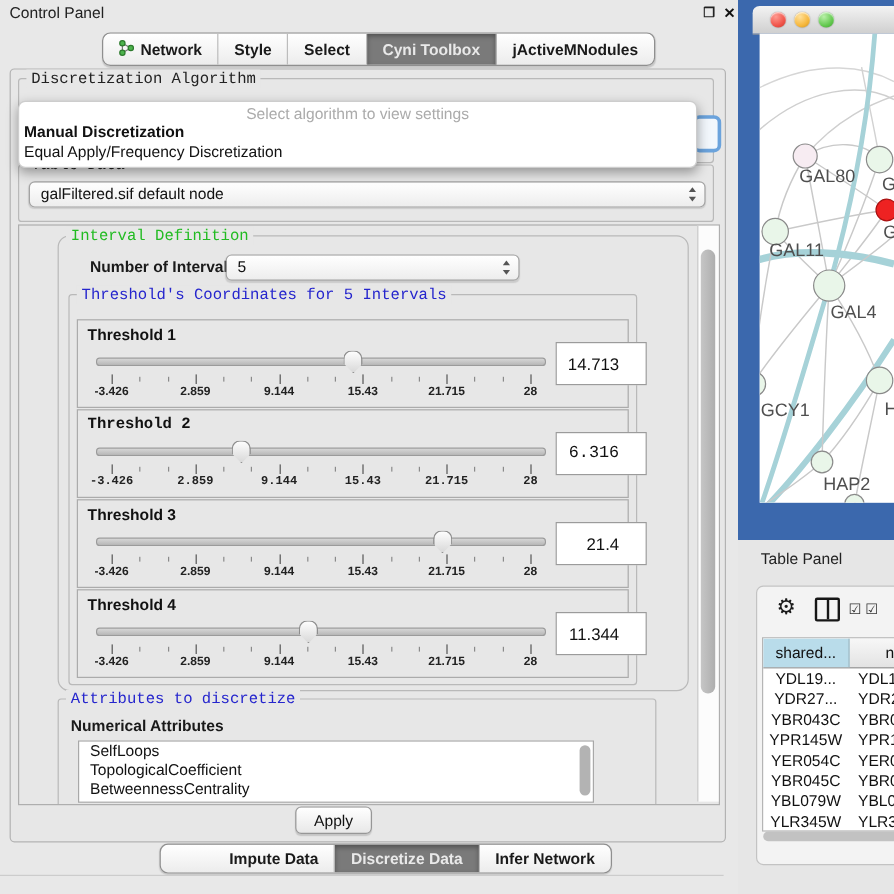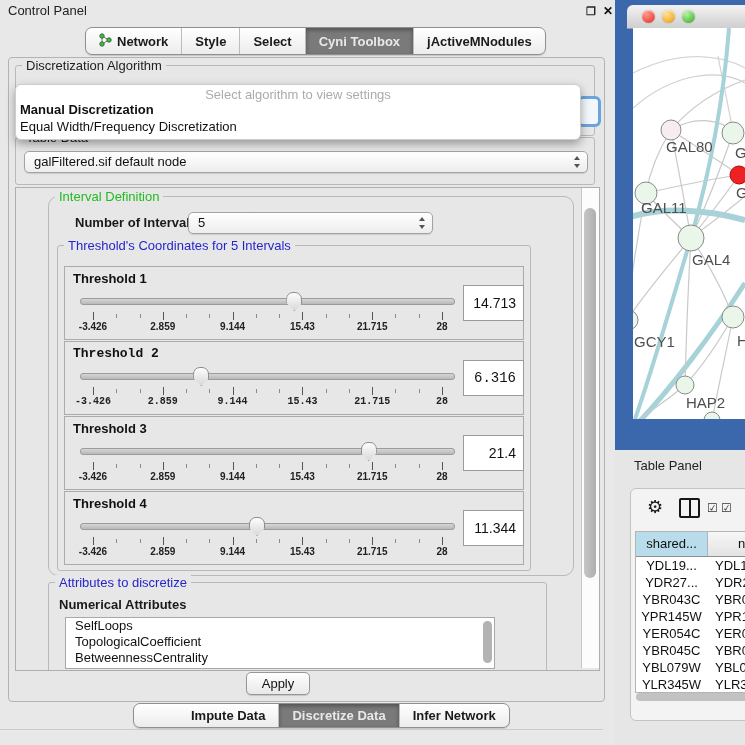--- a/index.html
+++ b/index.html
@@ -13,21 +13,21 @@
   
   .seg{display:flex;border:1px solid #8f8f8f;border-radius:7px;overflow:hidden;background:linear-gradient(180deg,#ffffff,#ececec);box-shadow:0 1px 1px rgba(0,0,0,.15);}
   .seg .tab{display:flex;align-items:center;justify-content:center;gap:5px;font-size:13px;font-weight:600;color:#1a1a1a;border-right:1px solid #bcbcbc;padding:0 13px;white-space:nowrap;cursor:default;}
   .seg .tab:last-child{border-right:none;}
   .seg .tab.sel{background:#7a7a7a;color:#e9e9e9;box-shadow:inset 0 2px 4px rgba(0,0,0,.35);}
   #top-tabs{left:85px;top:27px;height:26px;}
   #bottom-tabs{left:133px;top:703px;height:23px;padding-left:44px;}
   
   #content{left:8px;top:57px;width:595px;height:643px;background:#e7e7e7;border:1px solid #b3b3b3;border-radius:4px;}
   .groupbox{position:absolute;border:1px solid #b9b9b9;border-radius:3px;}
-  .grouplab{position:absolute;top:-8px;left:6px;background:#e7e7e7;padding:0 4px;font-size:13px;line-height:15px;color:#222;}
+  .grouplab{position:absolute;top:-8px;left:6px;background:#e7e7e7;padding:0 4px;font-size:13px;line-height:15px;color:#222;font-family:Liberation Mono, monospace;}
   .grouplab.green{color:#22bb22;}
   .grouplab.blue{color:#2525cd;}
   .combo{position:absolute;background:linear-gradient(180deg,#ffffff,#ededed);border:1px solid #a3a3a3;border-radius:5px;font-size:13px;color:#111;line-height:20px;padding:0 18px 0 9px;box-shadow:0 1px 1px rgba(0,0,0,.12);white-space:nowrap;overflow:hidden;}
   .spinner{position:absolute;right:6px;top:50%;transform:translateY(-50%);width:8px;height:12px;}
   .spinner:before,.spinner:after{content:"";position:absolute;left:1px;border-left:3.5px solid transparent;border-right:3.5px solid transparent;}
   .spinner:before{top:0;border-bottom:4px solid #555;}
   .spinner:after{bottom:0;border-top:4px solid #555;}
   
   #algo-popup{left:6px;top:26px;width:564px;height:54px;background:#ffffff;border:1px solid #cdcdcd;border-radius:6px;box-shadow:0 4px 10px rgba(0,0,0,.35);z-index:30;}
   #algo-hint{position:absolute;left:0;right:0;top:2px;text-align:center;font-size:13px;color:#ababab;}
@@ -41,21 +41,21 @@
   .tpanel{position:absolute;left:6px;width:458px;height:72px;border:1px solid #ababab;background:#e7e7e7;}
   .ttitle{position:absolute;left:8px;top:4px;font-size:13px;font-weight:bold;color:#111;}
   .slider-zone{position:absolute;left:28px;top:24px;width:349px;height:40px;}
   .track{position:absolute;left:-13px;right:-13px;top:7px;height:5px;border-radius:3px;background:linear-gradient(180deg,#d6d6d6,#b8b8b8);border:1px solid #9b9b9b;}
   .sthumb{position:absolute;top:1px;width:14px;height:17px;transform:translateX(-50%);background:linear-gradient(180deg,#fdfdfd,#d9d9d9);border:1px solid #8d8d8d;border-radius:7px 7px 2px 2px;clip-path:polygon(0 0,100% 0,100% 58%,50% 100%,0 58%);z-index:2;}
   .ticks{position:absolute;left:0;width:100%;top:21px;height:8px;}
   .tick{position:absolute;top:2px;width:1px;height:4px;background:#8a8a8a;}
   .tick.major{top:0;height:8px;background:#555;}
   .ticklabs{position:absolute;left:0;width:100%;top:30px;height:12px;}
   .ticklab{position:absolute;transform:translateX(-50%);font-size:10px;font-weight:bold;color:#222;white-space:nowrap;}
-  .valbox{position:absolute;left:398px;top:18px;width:52px;height:34px;background:#fff;border:1px solid #9b9b9b;font-size:14px;color:#111;text-align:right;line-height:34px;padding-right:7px;}
+  .valbox{position:absolute;left:398px;top:18px;width:52px;height:34px;background:#fff;border:1px solid #9b9b9b;font-size:14px;color:#111;text-align:right;line-height:34px;padding-right:22px;}
   
   #attr-list{position:absolute;left:16px;top:34px;width:428px;height:50px;background:#fff;border:1px solid #a8a8a8;overflow:hidden;}
   .list-item{font-size:13px;color:#111;line-height:16px;padding-left:9px;white-space:nowrap;}
   #attr-scroll{position:absolute;right:2px;top:3px;width:9px;height:42px;border-radius:5px;background:#b3b3b3;}
   
   #apply-btn{left:237px;top:614px;width:62px;height:21px;border:1px solid #979797;border-radius:5px;background:linear-gradient(180deg,#ffffff,#e8e8e8);font-size:13px;color:#111;text-align:center;line-height:21px;box-shadow:0 1px 1px rgba(0,0,0,.15);cursor:default;}
   #bottom-line{left:0;top:729px;width:603px;height:1px;background:#cccccc;}
   
   #net-window{left:615px;top:0;width:130px;height:450px;background:#3b68ad;}
   #net-titlebar{left:12px;top:5px;width:118px;height:23px;background:linear-gradient(180deg,#f3f3f3,#cfcfcf);border-radius:6px 0 0 0;border-bottom:1px solid #9c9c9c;}
@@ -121,21 +121,21 @@
   <div class="abs" id="content">
 
     <div class="groupbox" id="disc-group" style="left:6px;top:7px;width:578px;height:69px;">
       <div class="grouplab">Discretization Algorithm</div>
     </div>
     <div class="abs" id="focus-ring"></div>
 
     <div class="abs" id="algo-popup">
       <div id="algo-hint">Select algorithm to view settings</div>
       <div class="algo-item" style="top:17px;font-weight:bold;">Manual Discretization</div>
-      <div class="algo-item" style="top:34px;">Equal Width/Frequency Discretization</div>
+      <div class="algo-item" style="top:34px;">Equal Apply/Frequency Discretization</div>
     </div>
 
     <div class="groupbox" style="left:6px;top:79px;width:578px;height:46px;">
       <div class="grouplab">Table Data</div>
       <div class="combo" style="left:8px;top:13px;width:535px;height:20px;">
         <span>galFiltered.sif default node</span>
         <span class="spinner"></span>
       </div>
     </div>
 

